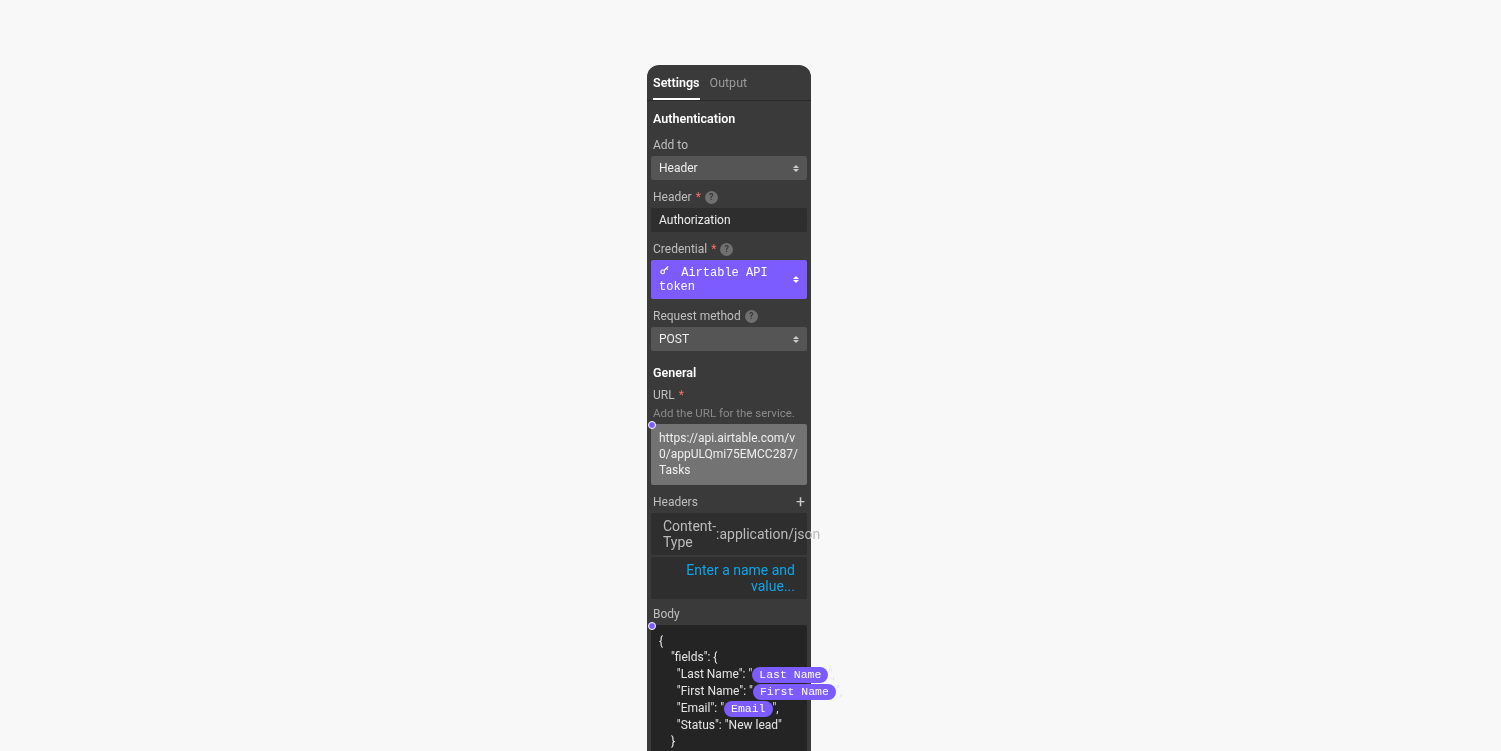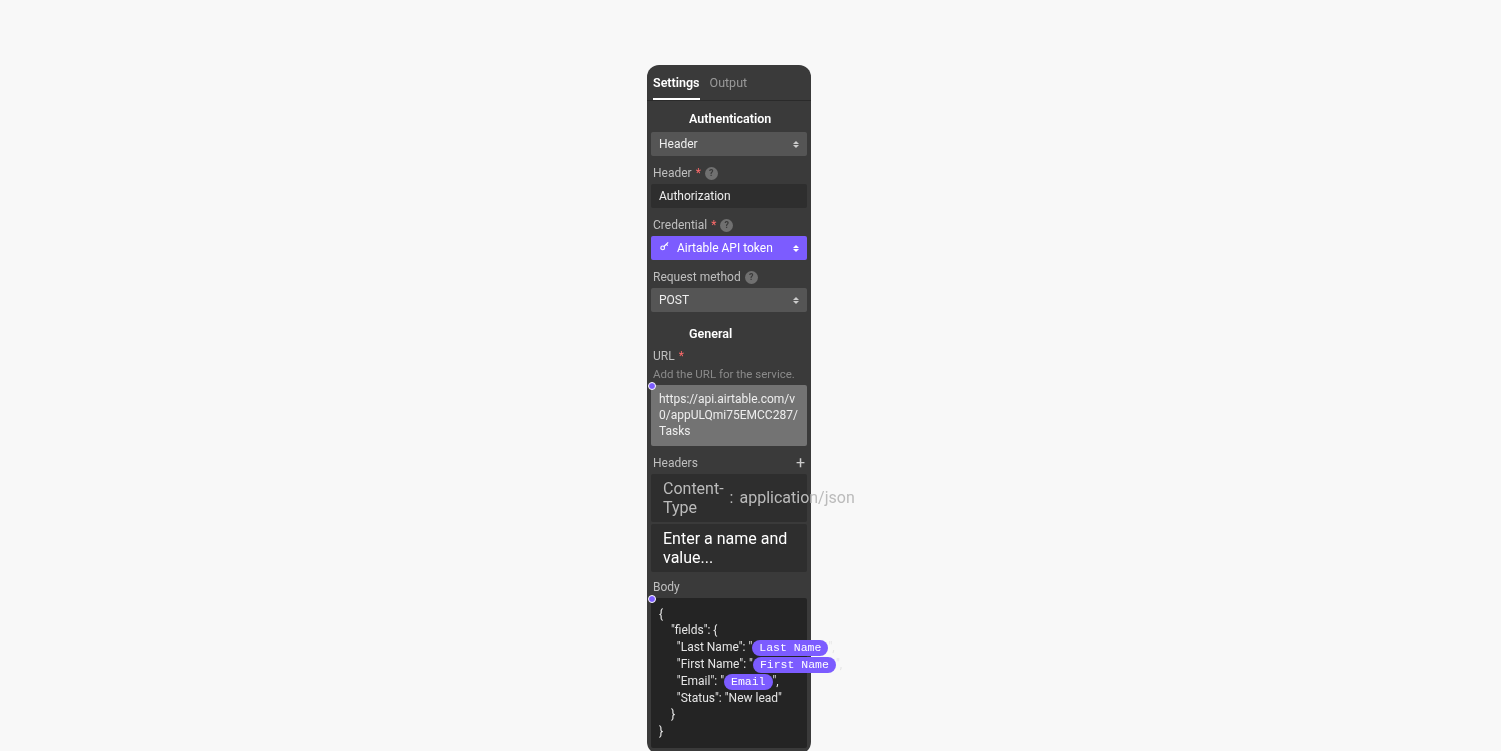--- a/index.html
+++ b/index.html
@@ -35,21 +35,20 @@
   .tab.active {
     color: #fff;
     font-weight: 600;
     border-bottom: 2px solid #fff;
   }
   .section-title {
     color: #fff;
     font-weight: 600;
     font-size: 12.5px;
     padding: 10px 6px 6px 6px;
-    margin-left: 36px;
   }
   .field-label {
     color: #bfbfbf;
     font-size: 12px;
     padding: 6px 6px 4px 6px;
     display: flex;
     align-items: center;
     gap: 4px;
   }
   .req { color: #ff6b6b; }
@@ -74,20 +73,21 @@
     align-items: center;
     justify-content: space-between;
     color: #eee;
     font-size: 12px;
     cursor: pointer;
     position: relative;
   }
   .select-wrap.accent {
     background: #7c5cff;
     color: #fff;
+    font-family: Liberation Mono, monospace;
   }
   .select-caret {
     display: flex;
     flex-direction: column;
     gap: 1px;
   }
   .select-caret span {
     width: 0; height: 0;
     border-left: 3px solid transparent;
     border-right: 3px solid transparent;
@@ -150,25 +150,24 @@
     line-height: 12px;
     cursor: pointer;
   }
   .kv-row {
     margin: 0 4px 2px 4px;
     background: #2e2e2e;
     border-radius: 2px;
     padding: 5px 12px;
     display: flex;
     align-items: center;
-    gap: 6px;
     color: #bbb;
-    font-size: 16px;
-  }
-  .kv-row.placeholder { color: #ffffff; }
+    font-size: 14px;
+  }
+  .kv-row.placeholder { color: #0ea5e9; text-align: right; }
   .body-box {
     margin: 0 4px 6px 4px;
     background: #242424;
     border-radius: 2px;
     padding: 8px 8px;
     color: #e5e5e5;
     font-size: 12px;
     line-height: 1.4;
     font-family: inherit;
     position: relative;
@@ -192,20 +191,21 @@
 <div class="panel">
 
   <div class="tabs">
     <div class="tab active">Settings</div>
     <div class="tab">Output</div>
   </div>
 
   <div class="section-title">Authentication</div>
 
 
+  <div class="field-label">Add to</div>
   <div class="select-wrap">
     <span>Header</span>
     <span class="select-caret">
         <span class="up"></span>
         <span class="down"></span>
       </span>
   </div>
 
   <div class="field-label">
     <span>Header</span>

